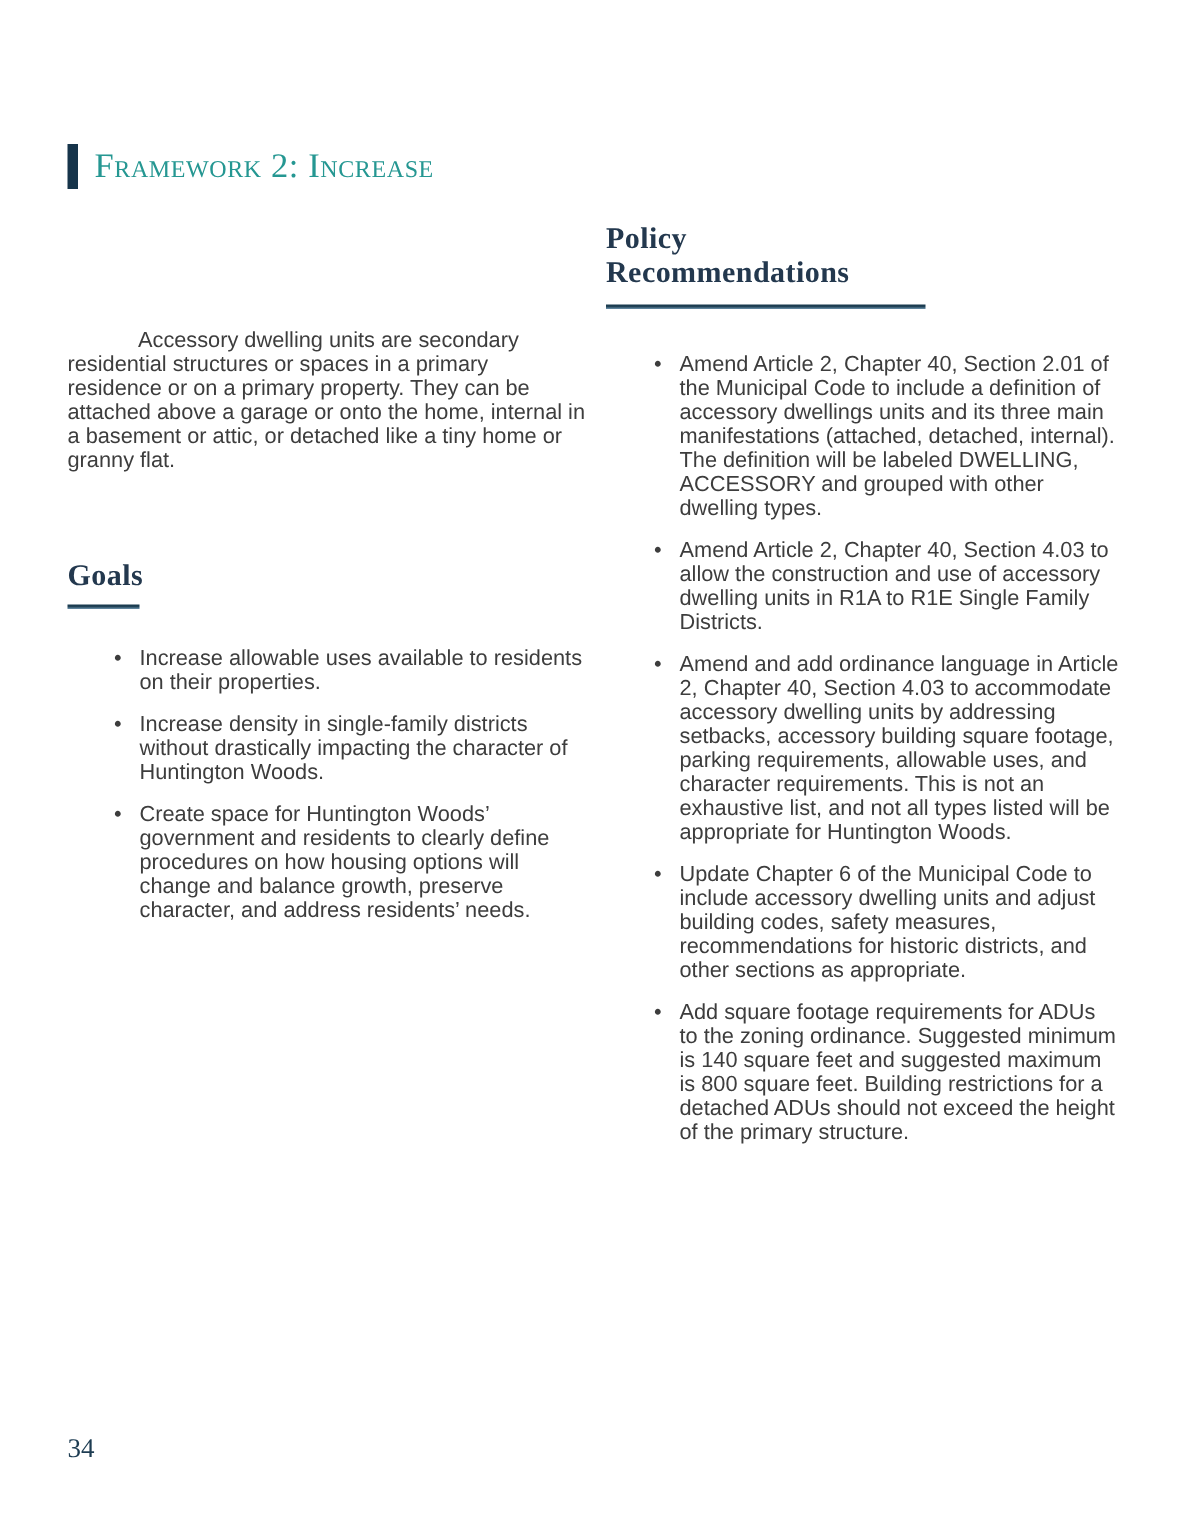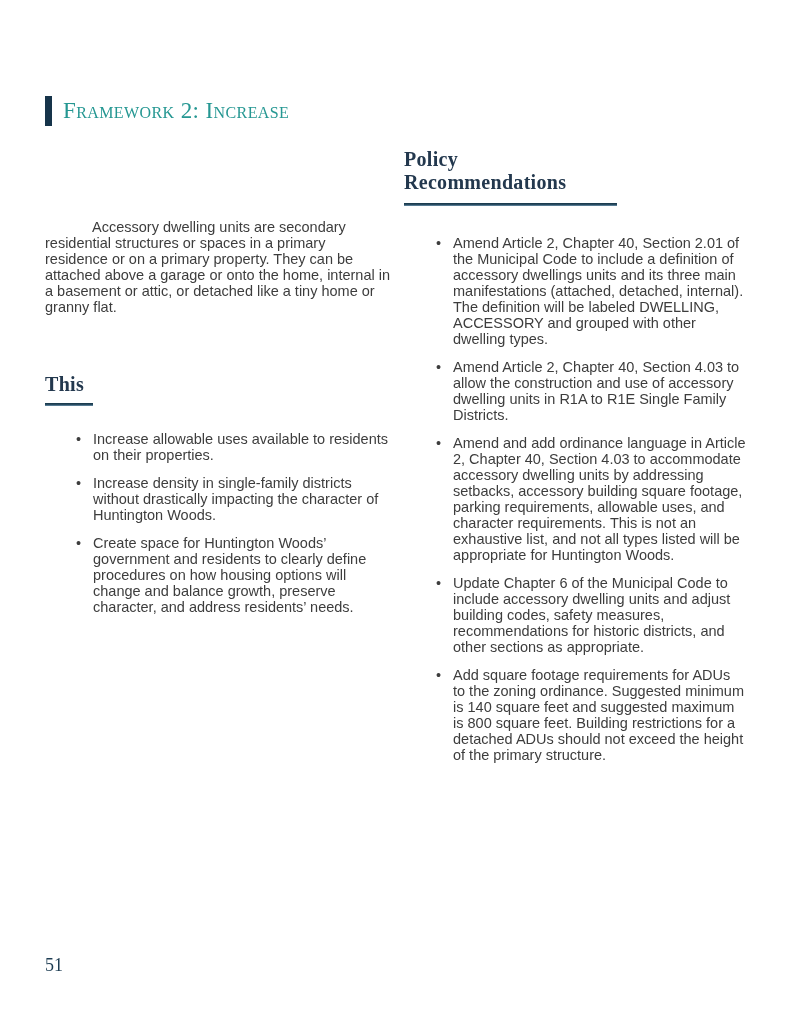--- a/index.html
+++ b/index.html
@@ -119,33 +119,33 @@
   </div>
 
   <div class="policy-heading-wrap">
     <div class="section-heading">Policy Recommendations</div>
     <div class="rule"></div>
   </div>
 
   <p class="body-text intro">Accessory dwelling units are secondary residential structures or spaces in a primary residence or on a primary property. They can be attached above a garage or onto the home, internal in a basement or attic, or detached like a tiny home or granny flat.</p>
 
   <div class="goals-heading-wrap">
-    <div class="section-heading">This</div>
+    <div class="section-heading">Goals</div>
     <div class="rule"></div>
   </div>
 
   <ul class="bullet-list body-text goals-list">
     <li>Increase allowable uses available to residents on their properties.</li>
     <li>Increase density in single-family districts without drastically impacting the character of Huntington Woods.</li>
     <li>Create space for Huntington Woods’ government and residents to clearly define procedures on how housing options will change and balance growth, preserve character, and address residents’ needs.</li>
   </ul>
 
   <ul class="bullet-list body-text policy-list">
     <li>Amend Article 2, Chapter 40, Section 2.01 of the Municipal Code to include a definition of accessory dwellings units and its three main manifestations (attached, detached, internal). The definition will be labeled DWELLING, ACCESSORY and grouped with other dwelling types.</li>
     <li>Amend Article 2, Chapter 40, Section 4.03 to allow the construction and use of accessory dwelling units in R1A to R1E Single Family Districts.</li>
     <li>Amend and add ordinance language in Article 2, Chapter 40, Section 4.03 to accommodate accessory dwelling units by addressing setbacks, accessory building square footage, parking requirements, allowable uses, and character requirements. This is not an exhaustive list, and not all types listed will be appropriate for Huntington Woods.</li>
     <li>Update Chapter 6 of the Municipal Code to include accessory dwelling units and adjust building codes, safety measures, recommendations for historic districts, and other sections as appropriate.</li>
     <li>Add square footage requirements for ADUs to the zoning ordinance. Suggested minimum is 140 square feet and suggested maximum is 800 square feet. Building restrictions for a detached ADUs should not exceed the height of the primary structure.</li>
   </ul>
 
-  <div class="page-number">51</div>
+  <div class="page-number">34</div>
 
 </div>
 
 </body></html>

